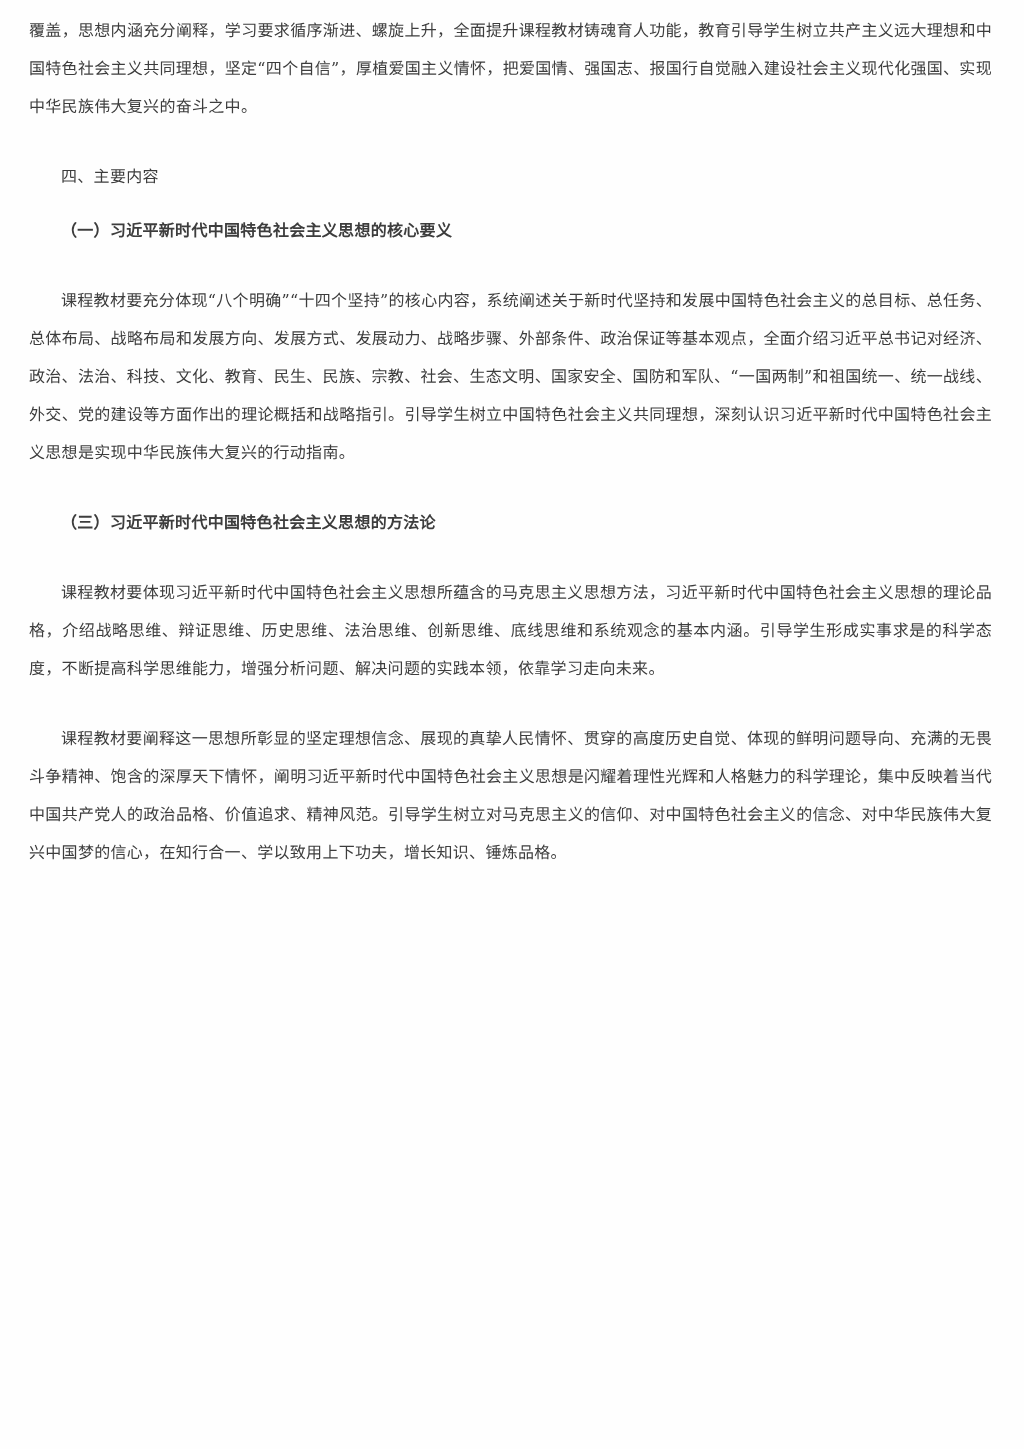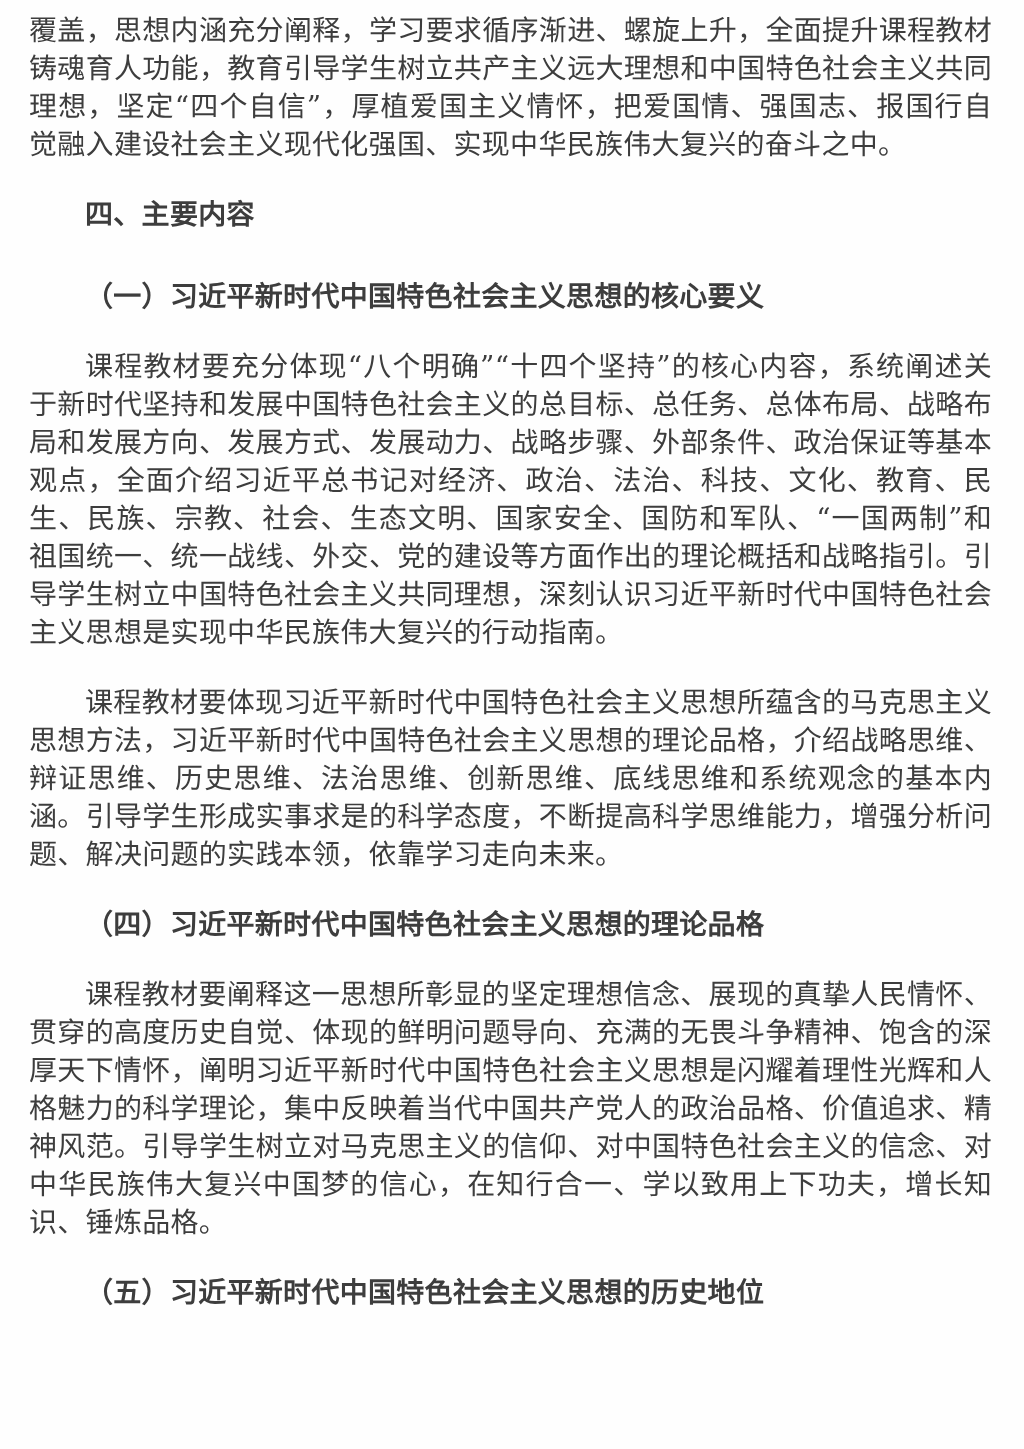--- a/index.html
+++ b/index.html
@@ -7,39 +7,39 @@
     padding: 0;
     background: #ffffff;
   }
   .page {
     width: 1024px;
     height: 1449px;
     box-sizing: border-box;
     background: #fefefe;
     padding: 12px 32px 0 29px;
     font-family: "DejaVu Serif", "Liberation Serif", serif;
-    font-size: 28px;
+    font-size: 16px;
     line-height: 38px;
     color: #3d3d3d;
     overflow: hidden;
   }
   .para {
     margin: 0 0 32px 0;
     text-align: justify;
     text-justify: inter-ideograph;
     text-indent: 2em;
     letter-spacing: 0.3px;
   }
   .para.continued {
     text-indent: 0;
   }
   .section-heading {
-    margin: 0 0 44px 0;
+    margin: 0 0 16px 0;
     text-indent: 2em;
-    font-weight: bold;
+    font-weight: normal;
     letter-spacing: 0.3px;
   }
   .subsection-heading {
     margin: 0 0 32px 0;
     text-indent: 2em;
     font-weight: bold;
     letter-spacing: 0.3px;
   }
 </style>
 </head>
@@ -50,22 +50,21 @@
   <p class="para continued">覆盖，思想内涵充分阐释，学习要求循序渐进、螺旋上升，全面提升课程教材铸魂育人功能，教育引导学生树立共产主义远大理想和中国特色社会主义共同理想，坚定“四个自信”，厚植爱国主义情怀，把爱国情、强国志、报国行自觉融入建设社会主义现代化强国、实现中华民族伟大复兴的奋斗之中。</p>
 
   <p class="section-heading">四、主要内容</p>
 
   <p class="subsection-heading">（一）习近平新时代中国特色社会主义思想的核心要义</p>
 
   <p class="para">课程教材要充分体现“八个明确”“十四个坚持”的核心内容，系统阐述关于新时代坚持和发展中国特色社会主义的总目标、总任务、总体布局、战略布局和发展方向、发展方式、发展动力、战略步骤、外部条件、政治保证等基本观点，全面介绍习近平总书记对经济、政治、法治、科技、文化、教育、民生、民族、宗教、社会、生态文明、国家安全、国防和军队、“一国两制”和祖国统一、统一战线、外交、党的建设等方面作出的理论概括和战略指引。引导学生树立中国特色社会主义共同理想，深刻认识习近平新时代中国特色社会主义思想是实现中华民族伟大复兴的行动指南。</p>
 
 
 
+  <p class="subsection-heading">（三）习近平新时代中国特色社会主义思想的方法论</p>
 
   <p class="para">课程教材要体现习近平新时代中国特色社会主义思想所蕴含的马克思主义思想方法，习近平新时代中国特色社会主义思想的理论品格，介绍战略思维、辩证思维、历史思维、法治思维、创新思维、底线思维和系统观念的基本内涵。引导学生形成实事求是的科学态度，不断提高科学思维能力，增强分析问题、解决问题的实践本领，依靠学习走向未来。</p>
 
-  <p class="subsection-heading">（四）习近平新时代中国特色社会主义思想的理论品格</p>
 
   <p class="para">课程教材要阐释这一思想所彰显的坚定理想信念、展现的真挚人民情怀、贯穿的高度历史自觉、体现的鲜明问题导向、充满的无畏斗争精神、饱含的深厚天下情怀，阐明习近平新时代中国特色社会主义思想是闪耀着理性光辉和人格魅力的科学理论，集中反映着当代中国共产党人的政治品格、价值追求、精神风范。引导学生树立对马克思主义的信仰、对中国特色社会主义的信念、对中华民族伟大复兴中国梦的信心，在知行合一、学以致用上下功夫，增长知识、锤炼品格。</p>
 
-  <p class="subsection-heading">（五）习近平新时代中国特色社会主义思想的历史地位</p>
 
 </div>
 
 </body></html>

